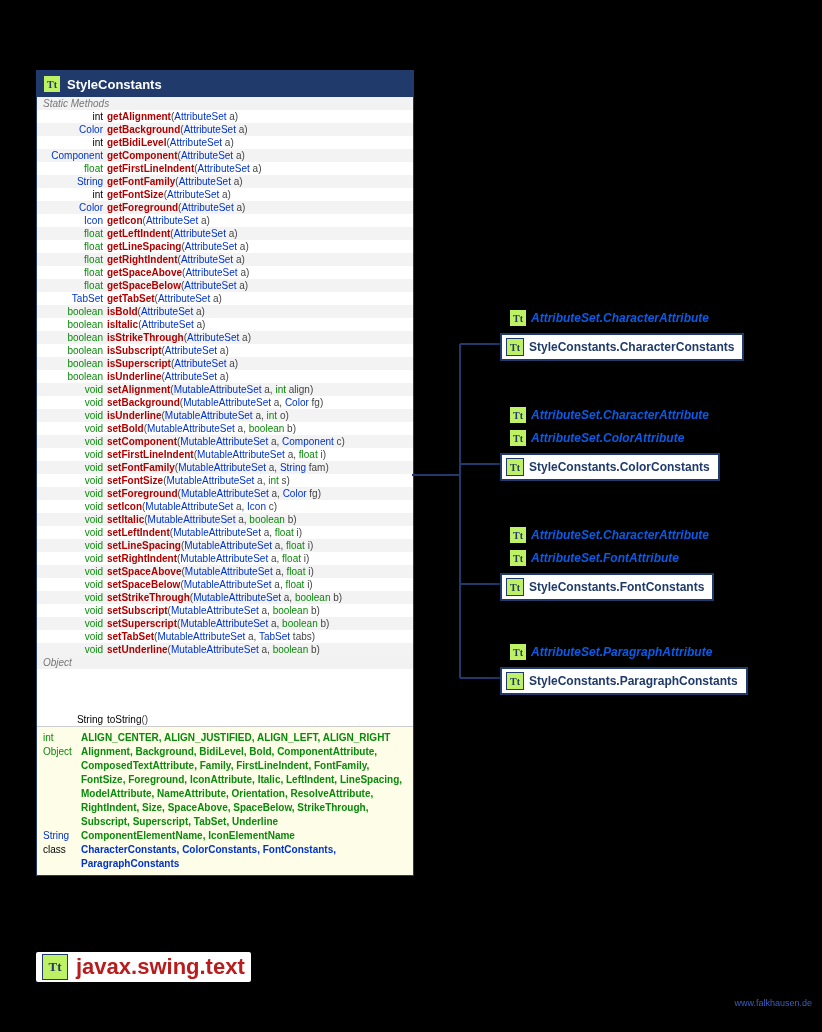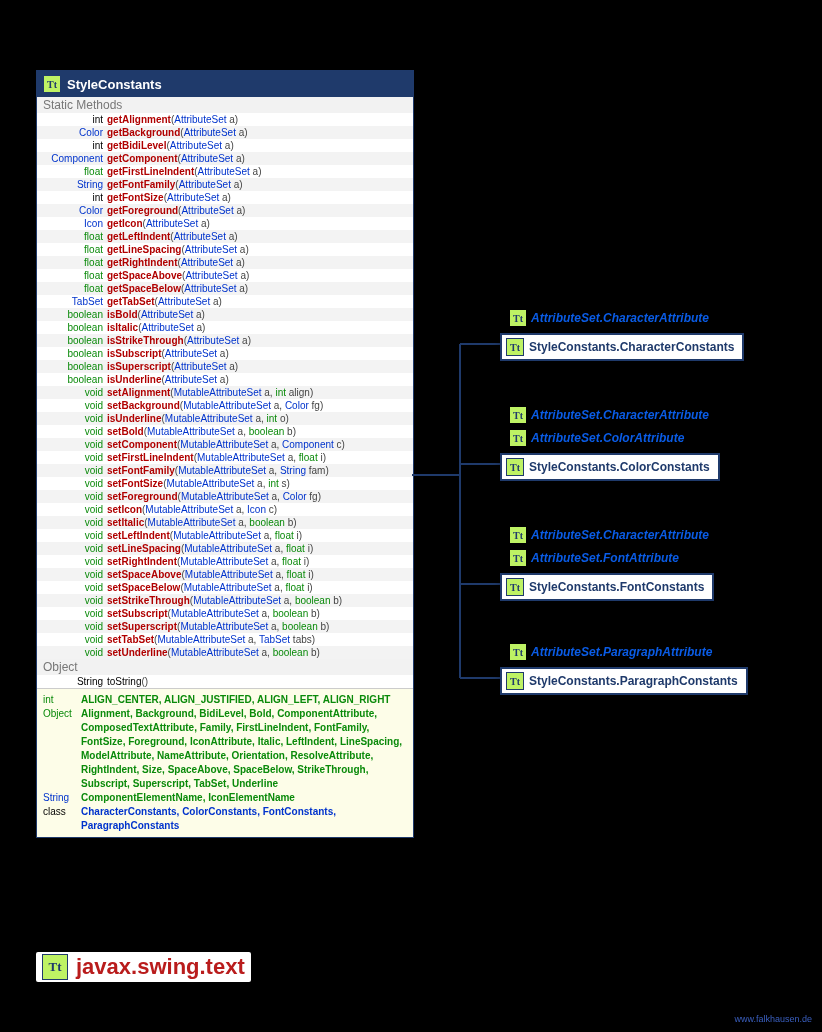--- a/index.html
+++ b/index.html
@@ -38,21 +38,22 @@
     width: 16px;
     height: 16px;
     background: #bef264;
     color: #1f3a6b;
     font-size: 10px;
     font-weight: bold;
     font-family: Georgia, serif;
     border: 1px solid #1f3a6b;
   }
   .section-label {
-    font-size: 12px;
+    font-size: 10px;
+    font-style: italic;
     color: #777;
     padding: 1px 6px;
     background: #f2f2f2;
   }
   .method-row {
     display: flex;
     font-size: 10px;
     padding: 0 4px;
     line-height: 13px;
     align-items: baseline;
@@ -67,21 +68,21 @@
     flex-shrink: 0;
   }
   .ret-type.blue { color: #0033cc; }
   .ret-type.black { color: #000; }
   .method-name {
     font-weight: bold;
     color: #b00000;
     white-space: nowrap;
     text-align: center;
   }
-  .method-name.black { color: #000; font-weight: normal; }
+  .method-name.black { color: #000; font-weight: normal; margin-top: 44px; }
   .params {
     color: #444;
     white-space: nowrap;
   }
   .params .ptype { color: #0a8a0a; }
   .params .pblue { color: #0033cc; }
   .fields-section {
     background: #fdfde8;
     border-top: 1px solid #ccc;
     padding: 4px 6px;
@@ -157,21 +158,21 @@
   .pkg-wrap {
     background: #fff;
     border-radius: 2px;
     padding: 2px 6px;
     box-shadow: 0 4px 10px rgba(0,0,0,0.5);
     display:flex; align-items:center; gap:8px;
   }
   .footer-link {
     position: absolute;
     right: 10px;
-    bottom: 8px;
+    bottom: 24px;
     font-size: 9px;
     color: #3a5fbf;
   }
   svg.connectors {
     position: absolute;
     left: 0; top: 0;
     pointer-events: none;
   }
 </style>
 </head>

